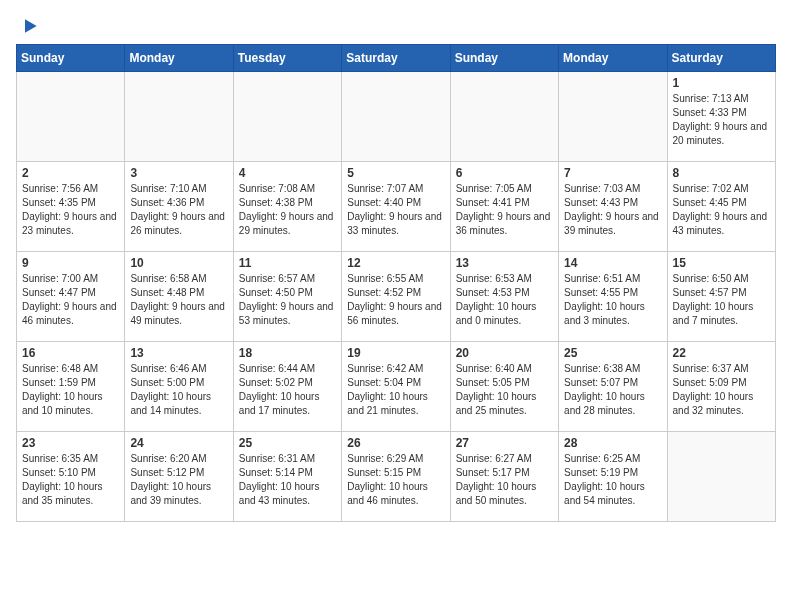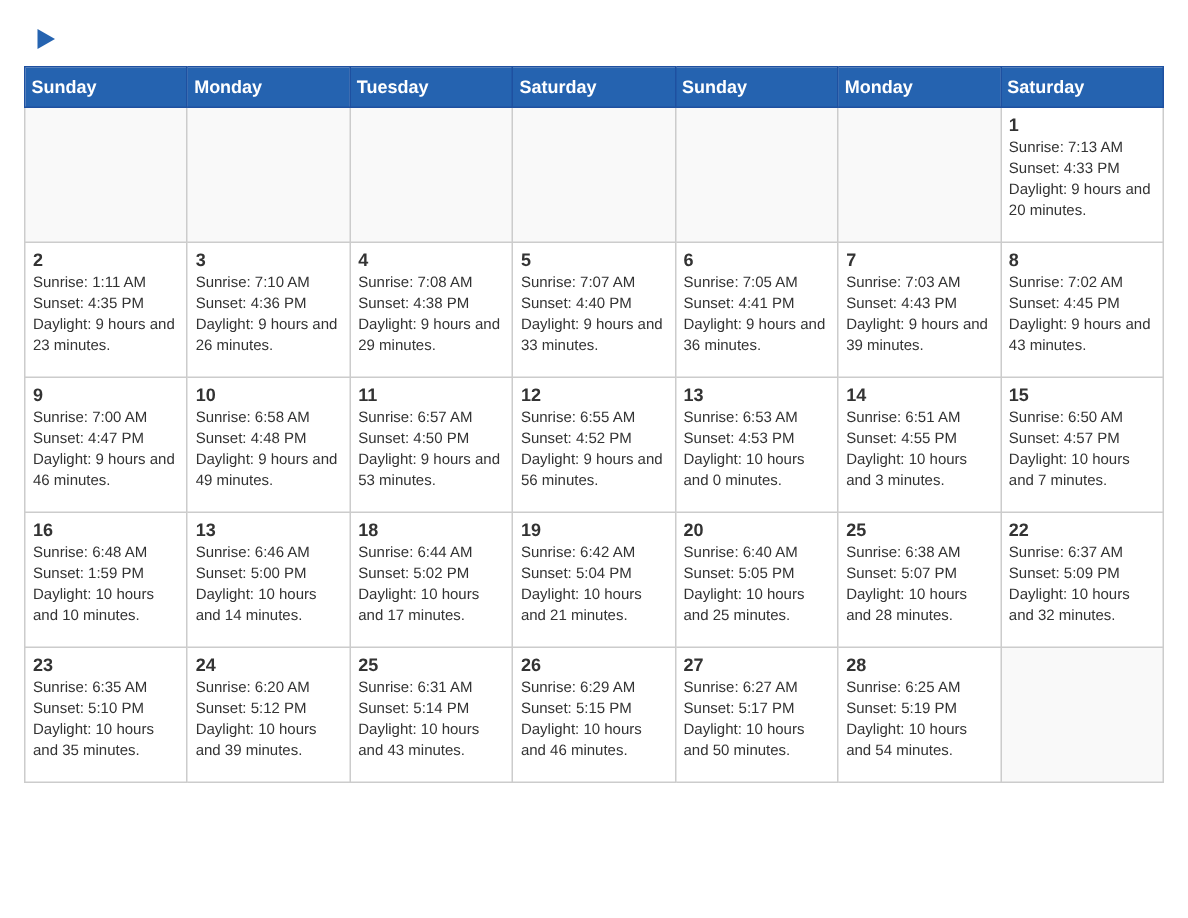--- a/index.html
+++ b/index.html
@@ -130,21 +130,21 @@
         <td>
           <span class="day-num">1</span>
           <div class="day-info">Sunrise: 7:13 AM
 Sunset: 4:33 PM
 Daylight: 9 hours and 20 minutes.</div>
         </td>
       </tr>
       <tr class="week-row">
         <td>
           <span class="day-num">2</span>
-          <div class="day-info">Sunrise: 1:11 AM
+          <div class="day-info">Sunrise: 7:56 AM
 Sunset: 4:35 PM
 Daylight: 9 hours and 23 minutes.</div>
         </td>
         <td>
           <span class="day-num">3</span>
           <div class="day-info">Sunrise: 7:10 AM
 Sunset: 4:36 PM
 Daylight: 9 hours and 26 minutes.</div>
         </td>
         <td>

